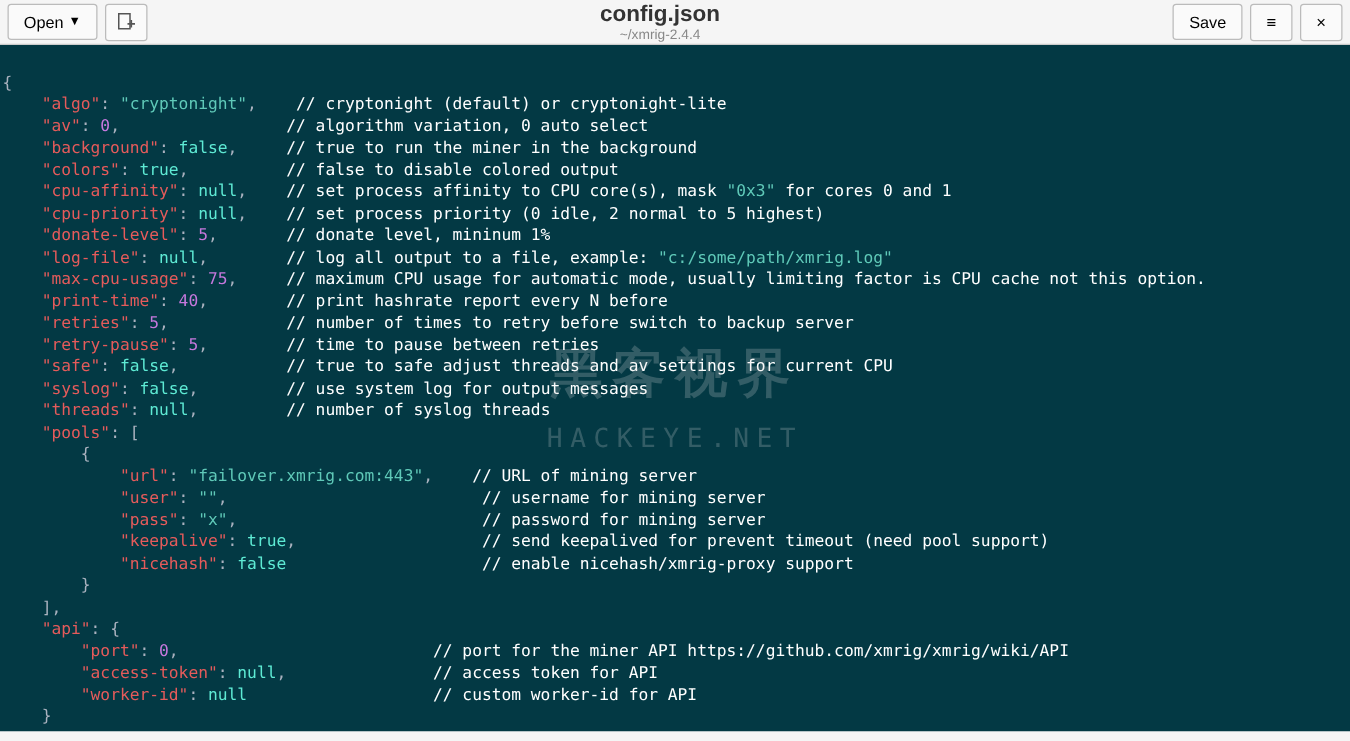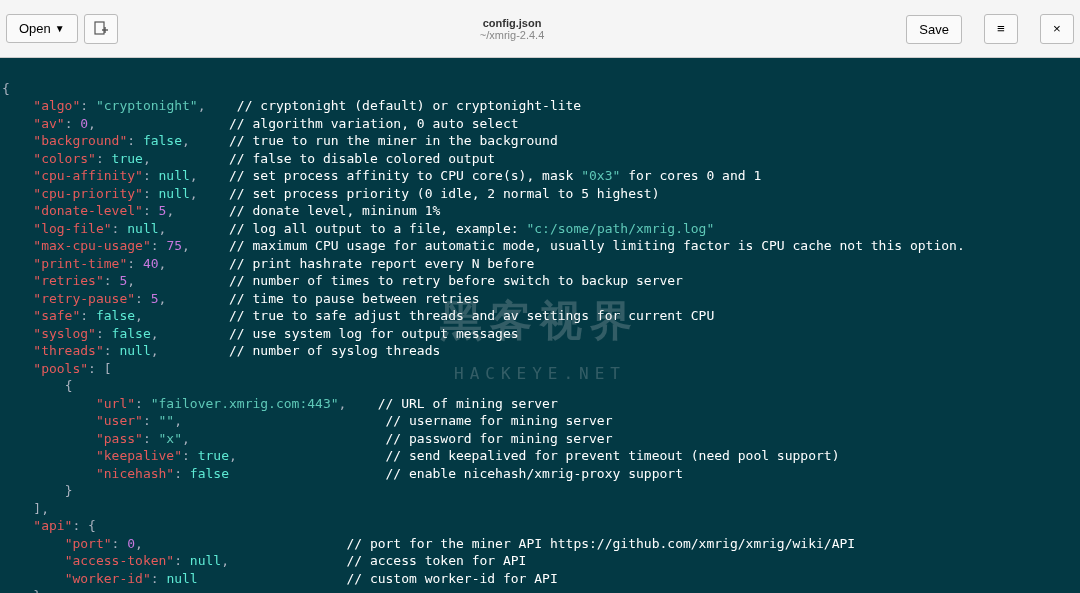--- a/index.html
+++ b/index.html
@@ -5,21 +5,21 @@
     * { margin: 0; padding: 0; box-sizing: border-box; }
     body {
       font-family: sans-serif;
       background: #f5f5f5;
       width: 1080px;
       height: 593px;
       overflow: hidden;
       position: relative;
     }
     .toolbar {
-      height: 58px;
+      height: 36px;
       background: #f5f5f5;
       border-bottom: 1px solid #ccc;
       display: flex;
       align-items: center;
       padding: 0 6px;
       gap: 6px;
     }
     .btn {
       background: #fafafa;
       border: 1px solid #bbb;
@@ -42,23 +42,23 @@
       justify-content: center;
       cursor: pointer;
     }
     .title-area {
       flex: 1;
       text-align: center;
       display: flex;
       flex-direction: column;
       justify-content: center;
     }
-    .title-main { font-size: 11px; font-weight: bold; color: #333; }
+    .title-main { font-size: 18px; font-weight: bold; color: #333; }
     .title-sub { font-size: 11px; color: #888; }
-    .right-controls { display: flex; gap: 22px; align-items: flex-end; }
+    .right-controls { display: flex; gap: 6px; align-items: center; }
     .editor {
       background: #033944;
       height: calc(100% - 44px);
       padding: 4px 2px;
       font-family: "DejaVu Sans Mono", monospace;
       font-size: 13px;
       line-height: 17.5px;
       color: #d0d0d0;
       white-space: pre;
       overflow: hidden;
@@ -74,21 +74,21 @@
       position: absolute;
       left: 50%;
       top: 280px;
       transform: translate(-50%, -50%);
       opacity: 0.22;
       color: #ddd;
       text-align: center;
       pointer-events: none;
     }
     .watermark .cn { font-size: 42px; font-weight: bold; letter-spacing: 8px;}
-    .watermark .en { font-size: 16px; letter-spacing: 6px; }
+    .watermark .en { font-size: 21px; letter-spacing: 6px; }
     .chevron { font-size: 10px; }
   </style>
 </head>
 <body>
 
 <div class="toolbar">
   <button class="btn">
     <span>Open</span>
     <span class="chevron">▼</span>
   </button>

